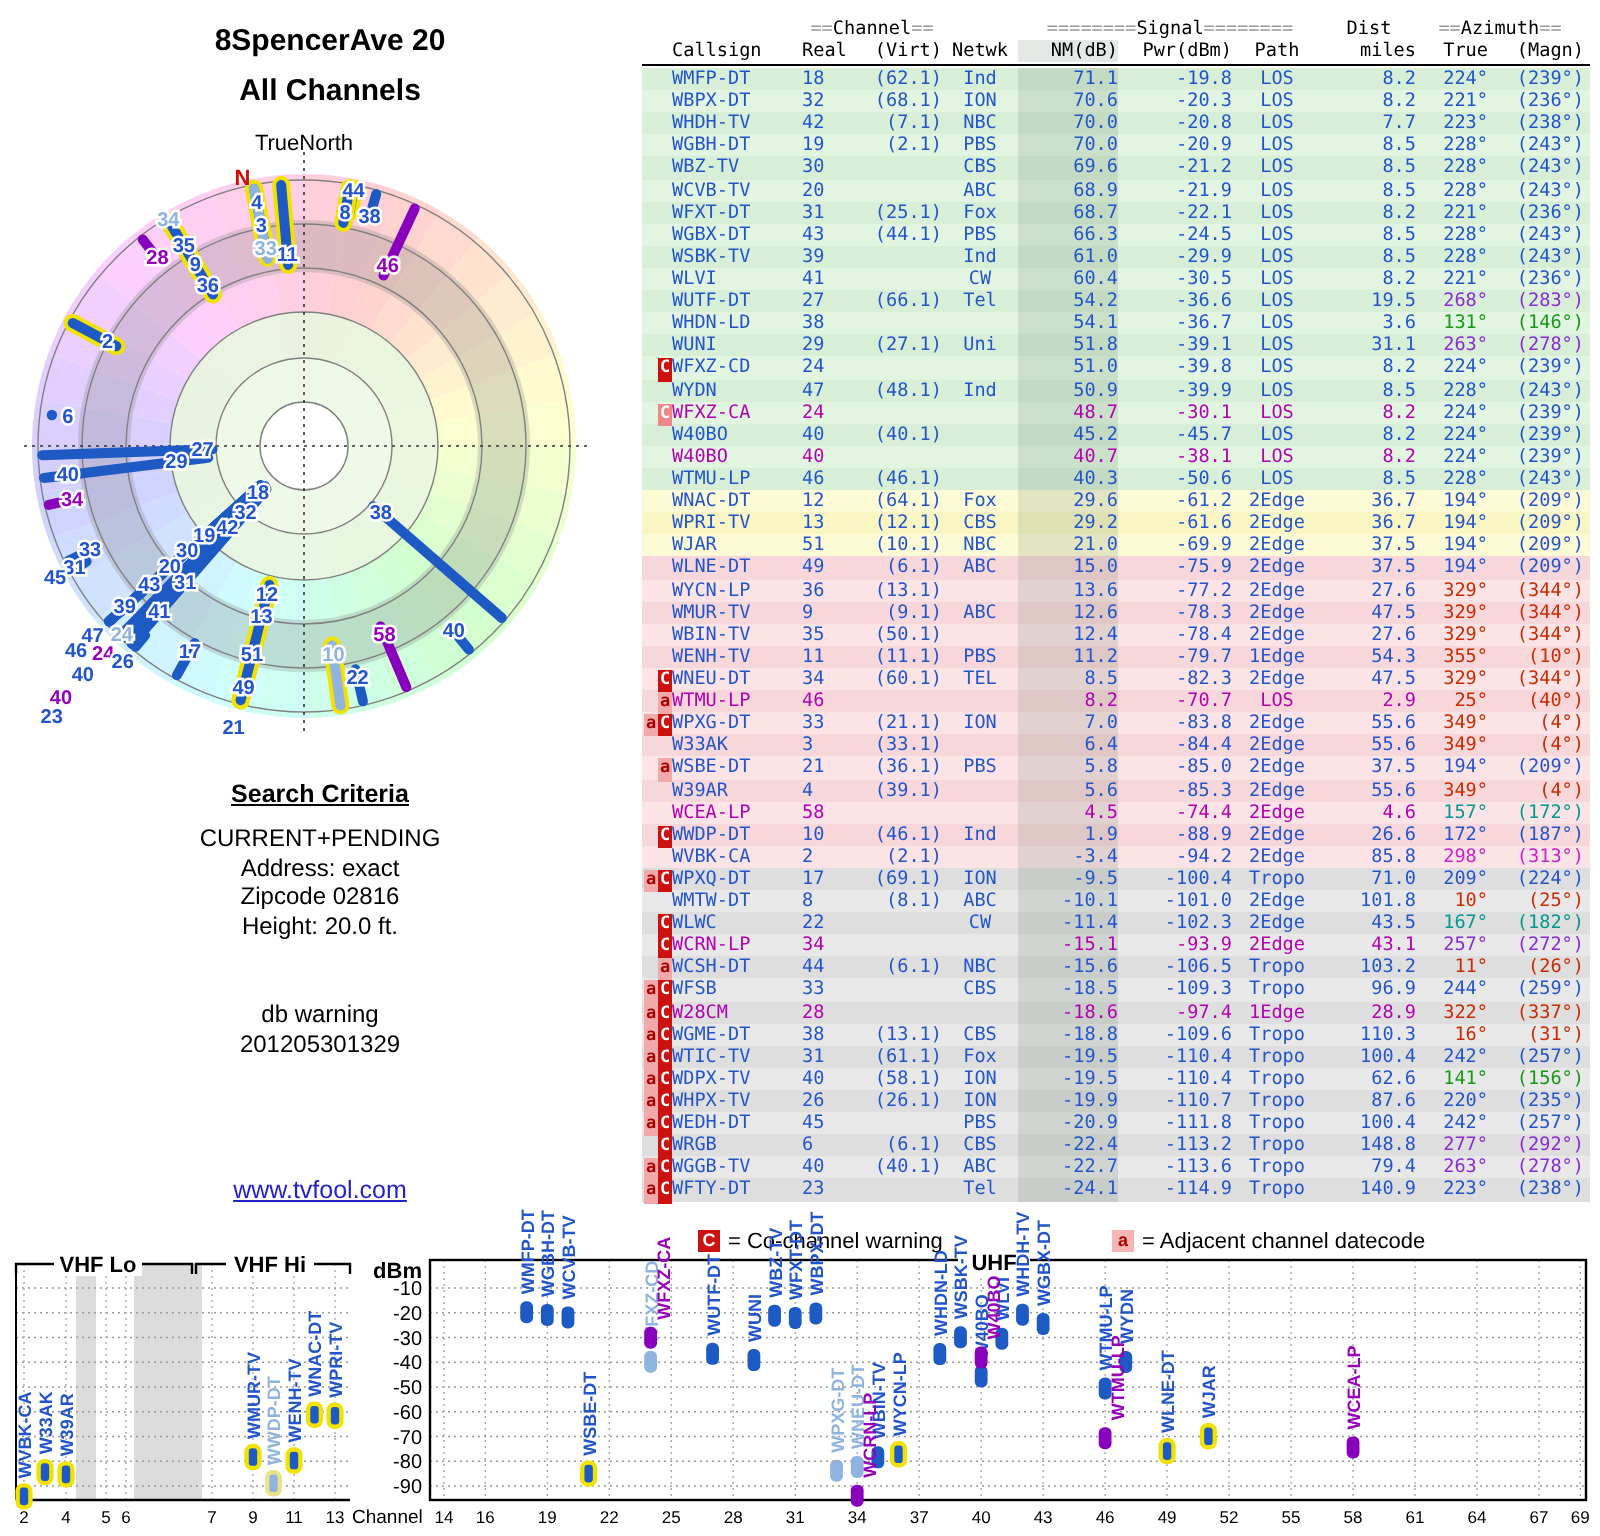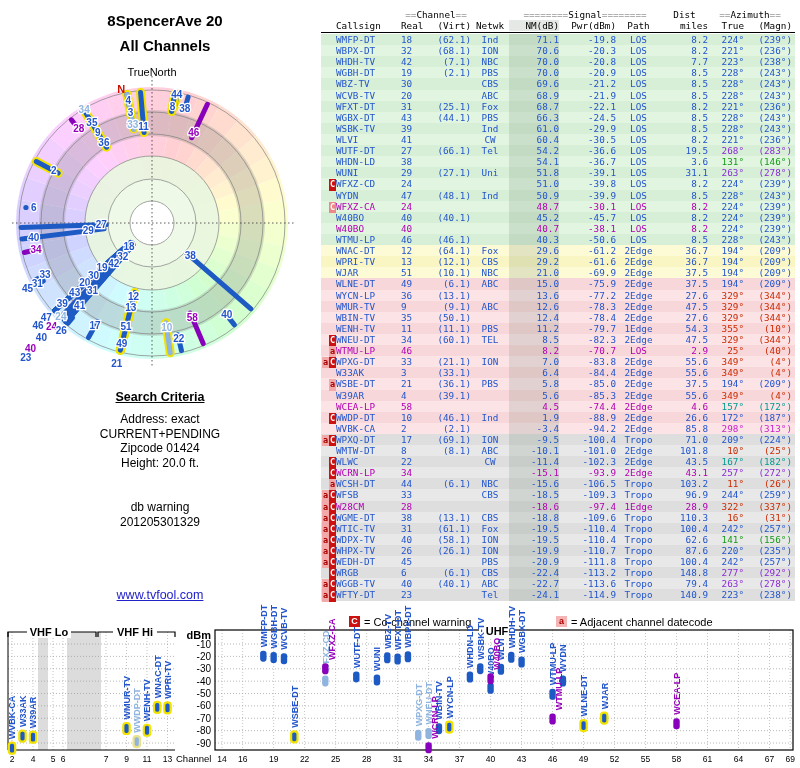--- a/index.html
+++ b/index.html
@@ -209,23 +209,23 @@
     <text x="53.36694703419796" y="274.0122664797759" text-anchor="middle" font-size="10" font-weight="bold" fill="#2255cc" stroke="#ffffff" stroke-width="2.5" paint-order="stroke">26</text>
     <text x="19.504389406891292" y="232.1954903528106" text-anchor="middle" font-size="10" font-weight="bold" fill="#2255cc" stroke="#ffffff" stroke-width="2.5" paint-order="stroke">45</text>
     <text x="25.887007954682687" y="151.49754813478742" text-anchor="middle" font-size="10" font-weight="bold" fill="#2255cc" stroke="#ffffff" stroke-width="2.5" paint-order="stroke">6</text>
     <text x="25.887007954682673" y="180.50245186521252" text-anchor="middle" font-size="10" font-weight="bold" fill="#2255cc" stroke="#ffffff" stroke-width="2.5" paint-order="stroke">40</text>
     <text x="17.830303388437798" y="301.30043479954657" text-anchor="middle" font-size="10" font-weight="bold" fill="#2255cc" stroke="#ffffff" stroke-width="2.5" paint-order="stroke">23</text>
     <text x="113.18170555489044" y="32.5113011244228" text-anchor="middle" font-size="11" font-weight="bold" fill="#cc1100">N</text>
   </svg>
 
 <div id="searchhead" class="abs" style="left:20px;top:390px;width:280px">Search Criteria</div>
 <div id="critlines" class="abs crit" style="left:20px;top:412px;width:280px">
+    <div>CURRENT+PENDING</div>
     <div>Address: exact</div>
-    <div>CURRENT+PENDING</div>
-    <div>Zipcode 01424</div>
+    <div>Zipcode 02816</div>
     <div>Height: 20.0 ft.</div>
   </div>
 <div class="abs crit" style="left:20px;top:500px;width:280px">db warning</div>
 <div class="abs crit" style="left:20px;top:515px;width:280px">201205301329</div>
 <div id="tvlink" class="abs" style="left:20px;top:588px;width:280px">www.tvfool.com</div>
 
 <div id="tbl" class="abs">
   <div id="thead">
     <div class="hrow">
       <span class="g1"> </span>

